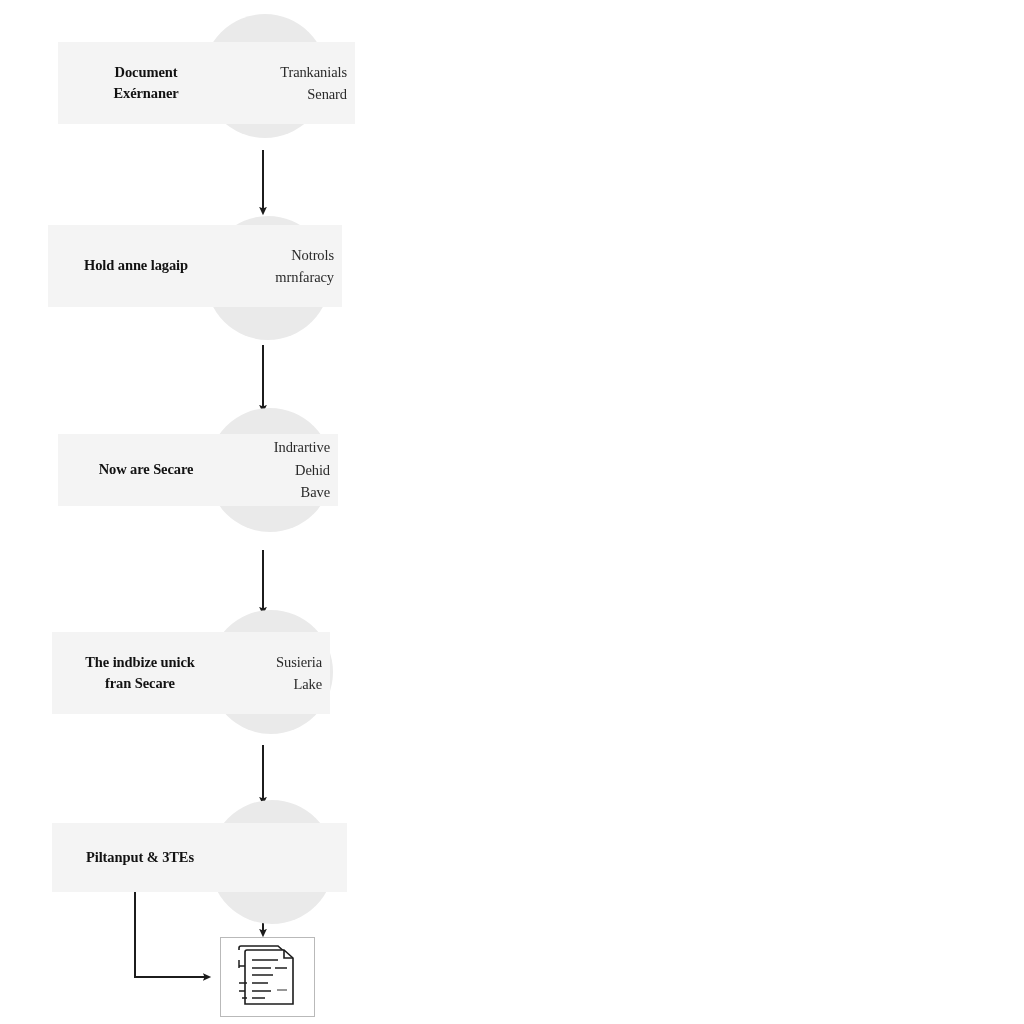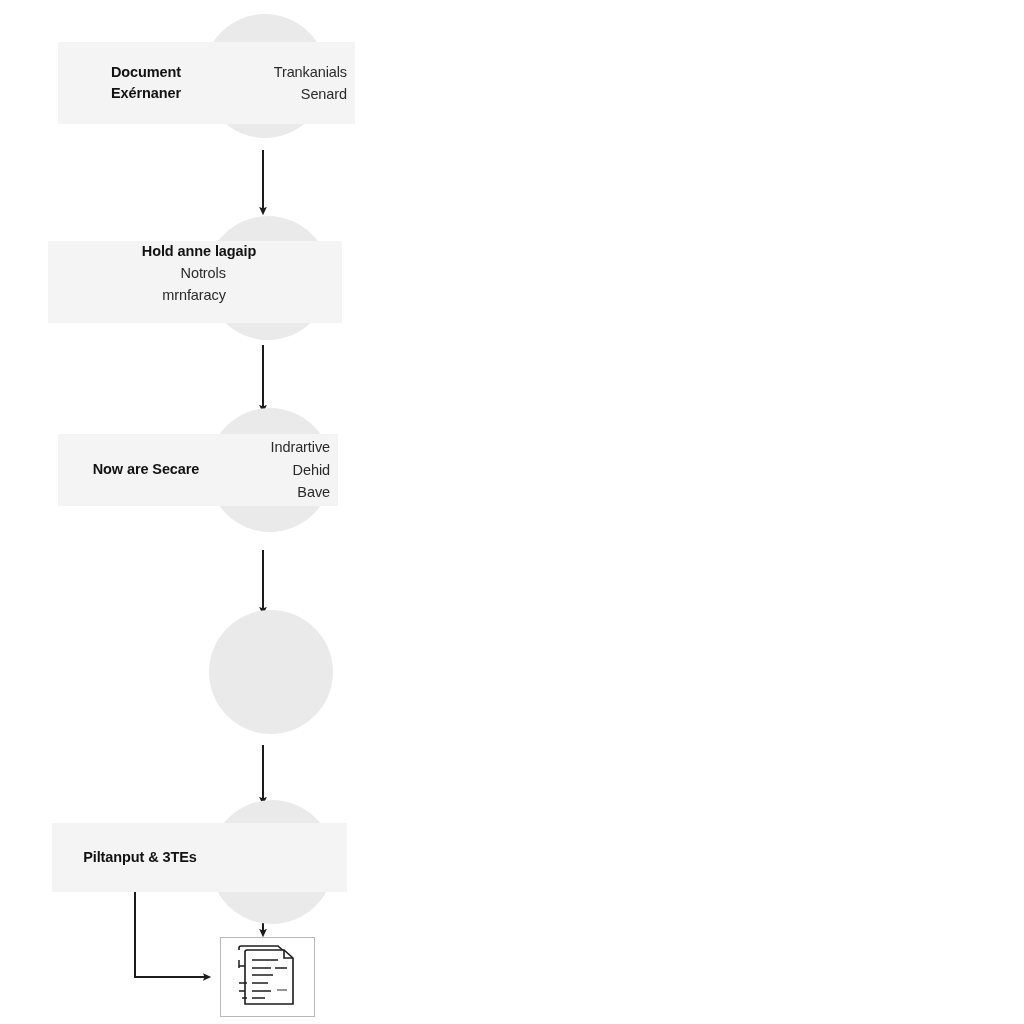--- a/index.html
+++ b/index.html
@@ -14,20 +14,21 @@
     overflow: hidden;
     font-family: "Liberation Sans", "DejaVu Sans", sans-serif;
     -webkit-font-smoothing: antialiased;
   }
 
   #canvas {
     position: absolute;
     left: 0; top: 0;
     width: 1024px;
     height: 816px;
+    font-family: Liberation Serif, serif;
   }
 
   
   #connectors {
     position: absolute;
     left: 0; top: 0;
     width: 1024px;
     height: 1024px;
     z-index: 1;
   }
@@ -117,30 +118,34 @@
   <div class="node-circle" style="left:206px; top:216px; width:124px; height:124px;"></div>
   <div class="node-circle" style="left:208px; top:408px; width:124px; height:124px;"></div>
   <div class="node-circle" style="left:209px; top:610px; width:124px; height:124px;"></div>
   <div class="node-circle" style="left:210px; top:800px; width:124px; height:124px;"></div>
 
   <div class="node" style="left:58px; top:42px; width:297px; height:82px;">
     <div class="node-left">Document<br>Exérnaner</div>
     <div class="node-right">Trankanials<br>Senard</div>
   </div>
 
-  <div class="node" style="left:48px; top:241px; width:294px; height:82px;flex-direction:column;">
+  <div class="node" style="left:48px; top:225px; width:294px; height:82px;">
     <div class="node-left">Hold anne lagaip</div>
     <div class="node-right">Notrols<br>mrnfaracy</div>
   </div>
 
   <div class="node" style="left:58px; top:434px; width:280px; height:72px;">
     <div class="node-left">Now are Secare</div>
     <div class="node-right">Indrartive<br>Dehid<br>Bave</div>
   </div>
 
+  <div class="node" style="left:52px; top:632px; width:278px; height:82px;">
+    <div class="node-left">The indbize unick<br>fran Secare</div>
+    <div class="node-right">Susieria<br>Lake</div>
+  </div>
 
   <div class="node" style="left:52px; top:823px; width:295px; height:69px;">
     <div class="node-left">Piltanput &amp; 3TEs</div>
   </div>
 
   <div class="doc-icon-wrap" style="left:220px; top:937px; width:95px; height:80px;">
     <svg width="93" height="78" viewBox="0 0 93 78">
 
       <path d="M18,12 L18,10 Q18,8 20,8 L57,8 L66,16 L66,62 L64,62" fill="none" stroke="#1c1c1c" stroke-width="1.6"></path>
 

